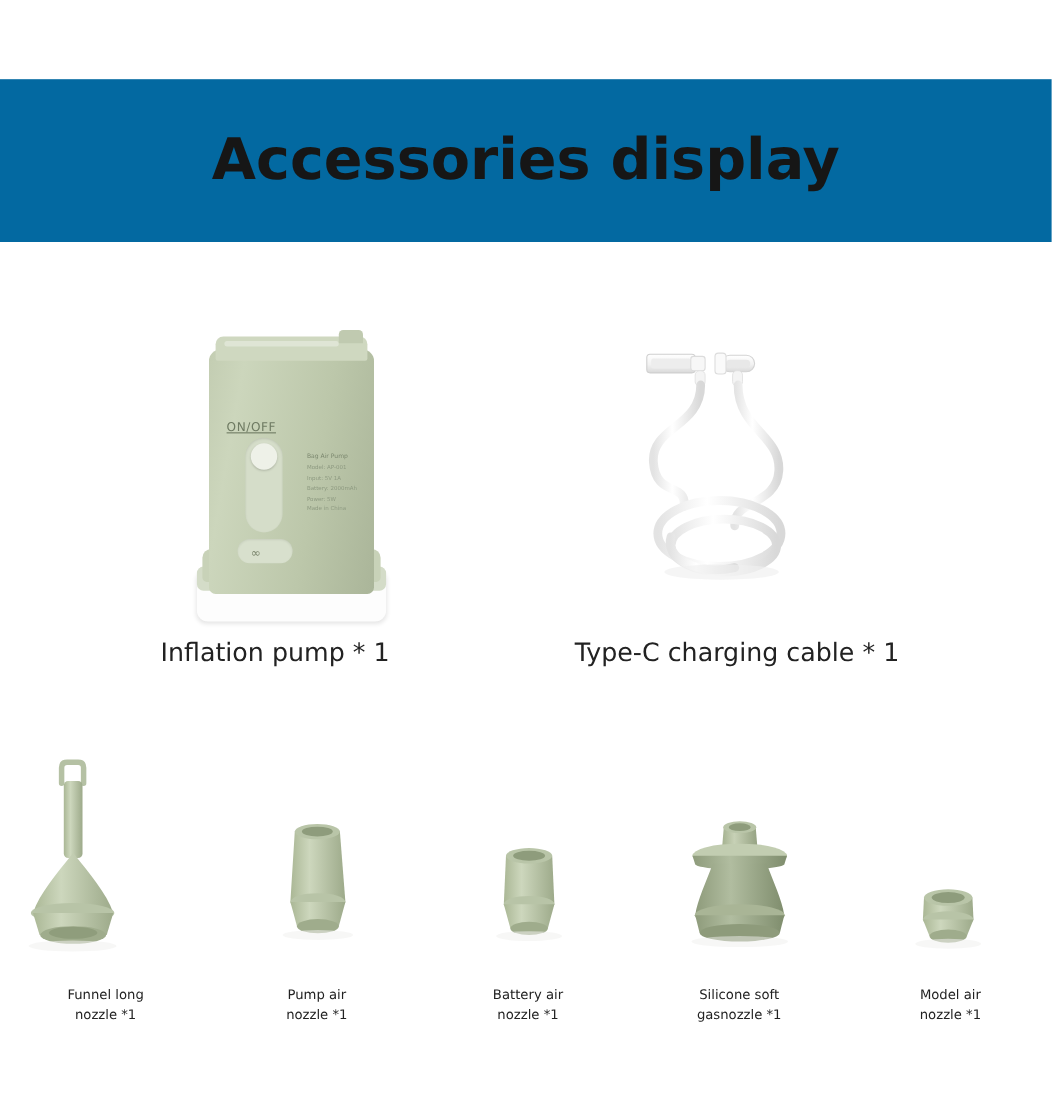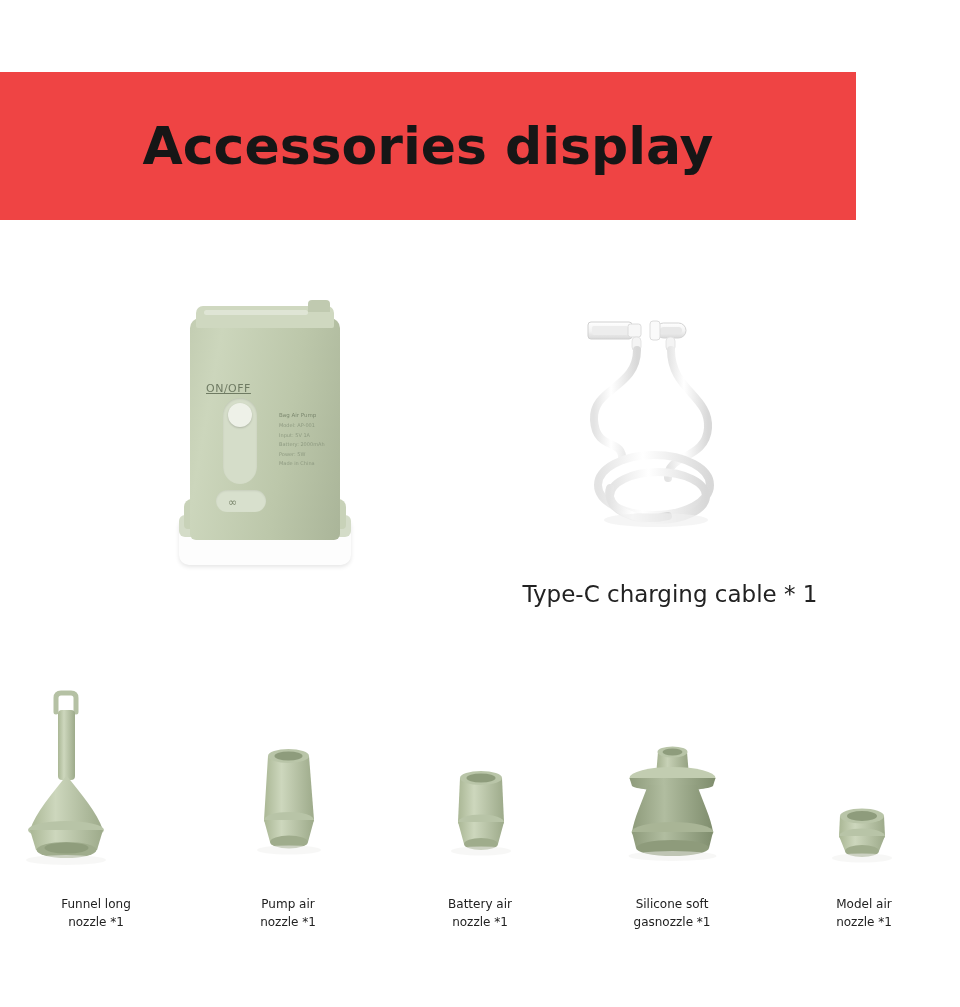--- a/index.html
+++ b/index.html
@@ -19,23 +19,23 @@
     width: 960px;
     height: 1007px;
     position: relative;
     background: #ffffff;
   }
   
   .banner {
     position: absolute;
     left: 0;
     top: 72px;
-    width: 856px;
+    width: 956px;
     height: 148px;
-    background: #ef4444;
+    background: #0369a1;
     display: flex;
     align-items: center;
     justify-content: center;
   }
   .banner-title {
     font-size: 52px;
     font-weight: 700;
     letter-spacing: 0px;
     color: #161616;
     font-family: "DejaVu Sans", sans-serif;
@@ -272,20 +272,21 @@
           <div class="pump-label">
             <span class="lbl-title">Bag Air Pump</span>
             <span>Model: AP-001</span><br>
             <span>Input: 5V 1A</span><br>
             <span>Battery: 2000mAh</span><br>
             <span>Power: 5W</span><br>
             <span>Made in China</span>
           </div>
         </div>
       </div>
+      <div class="top-caption">Inflation pump * 1</div>
     </div>
 
     <div class="top-cell right">
       <div class="top-art">
         <svg class="cable" viewBox="0 0 200 230">
           <defs>
             <linearGradient id="gWire" x1="0" y1="0" x2="1" y2="0">
               <stop offset="0%" stop-color="#e3e3e3"></stop>
               <stop offset="40%" stop-color="#ffffff"></stop>
               <stop offset="100%" stop-color="#d8d8d8"></stop>

